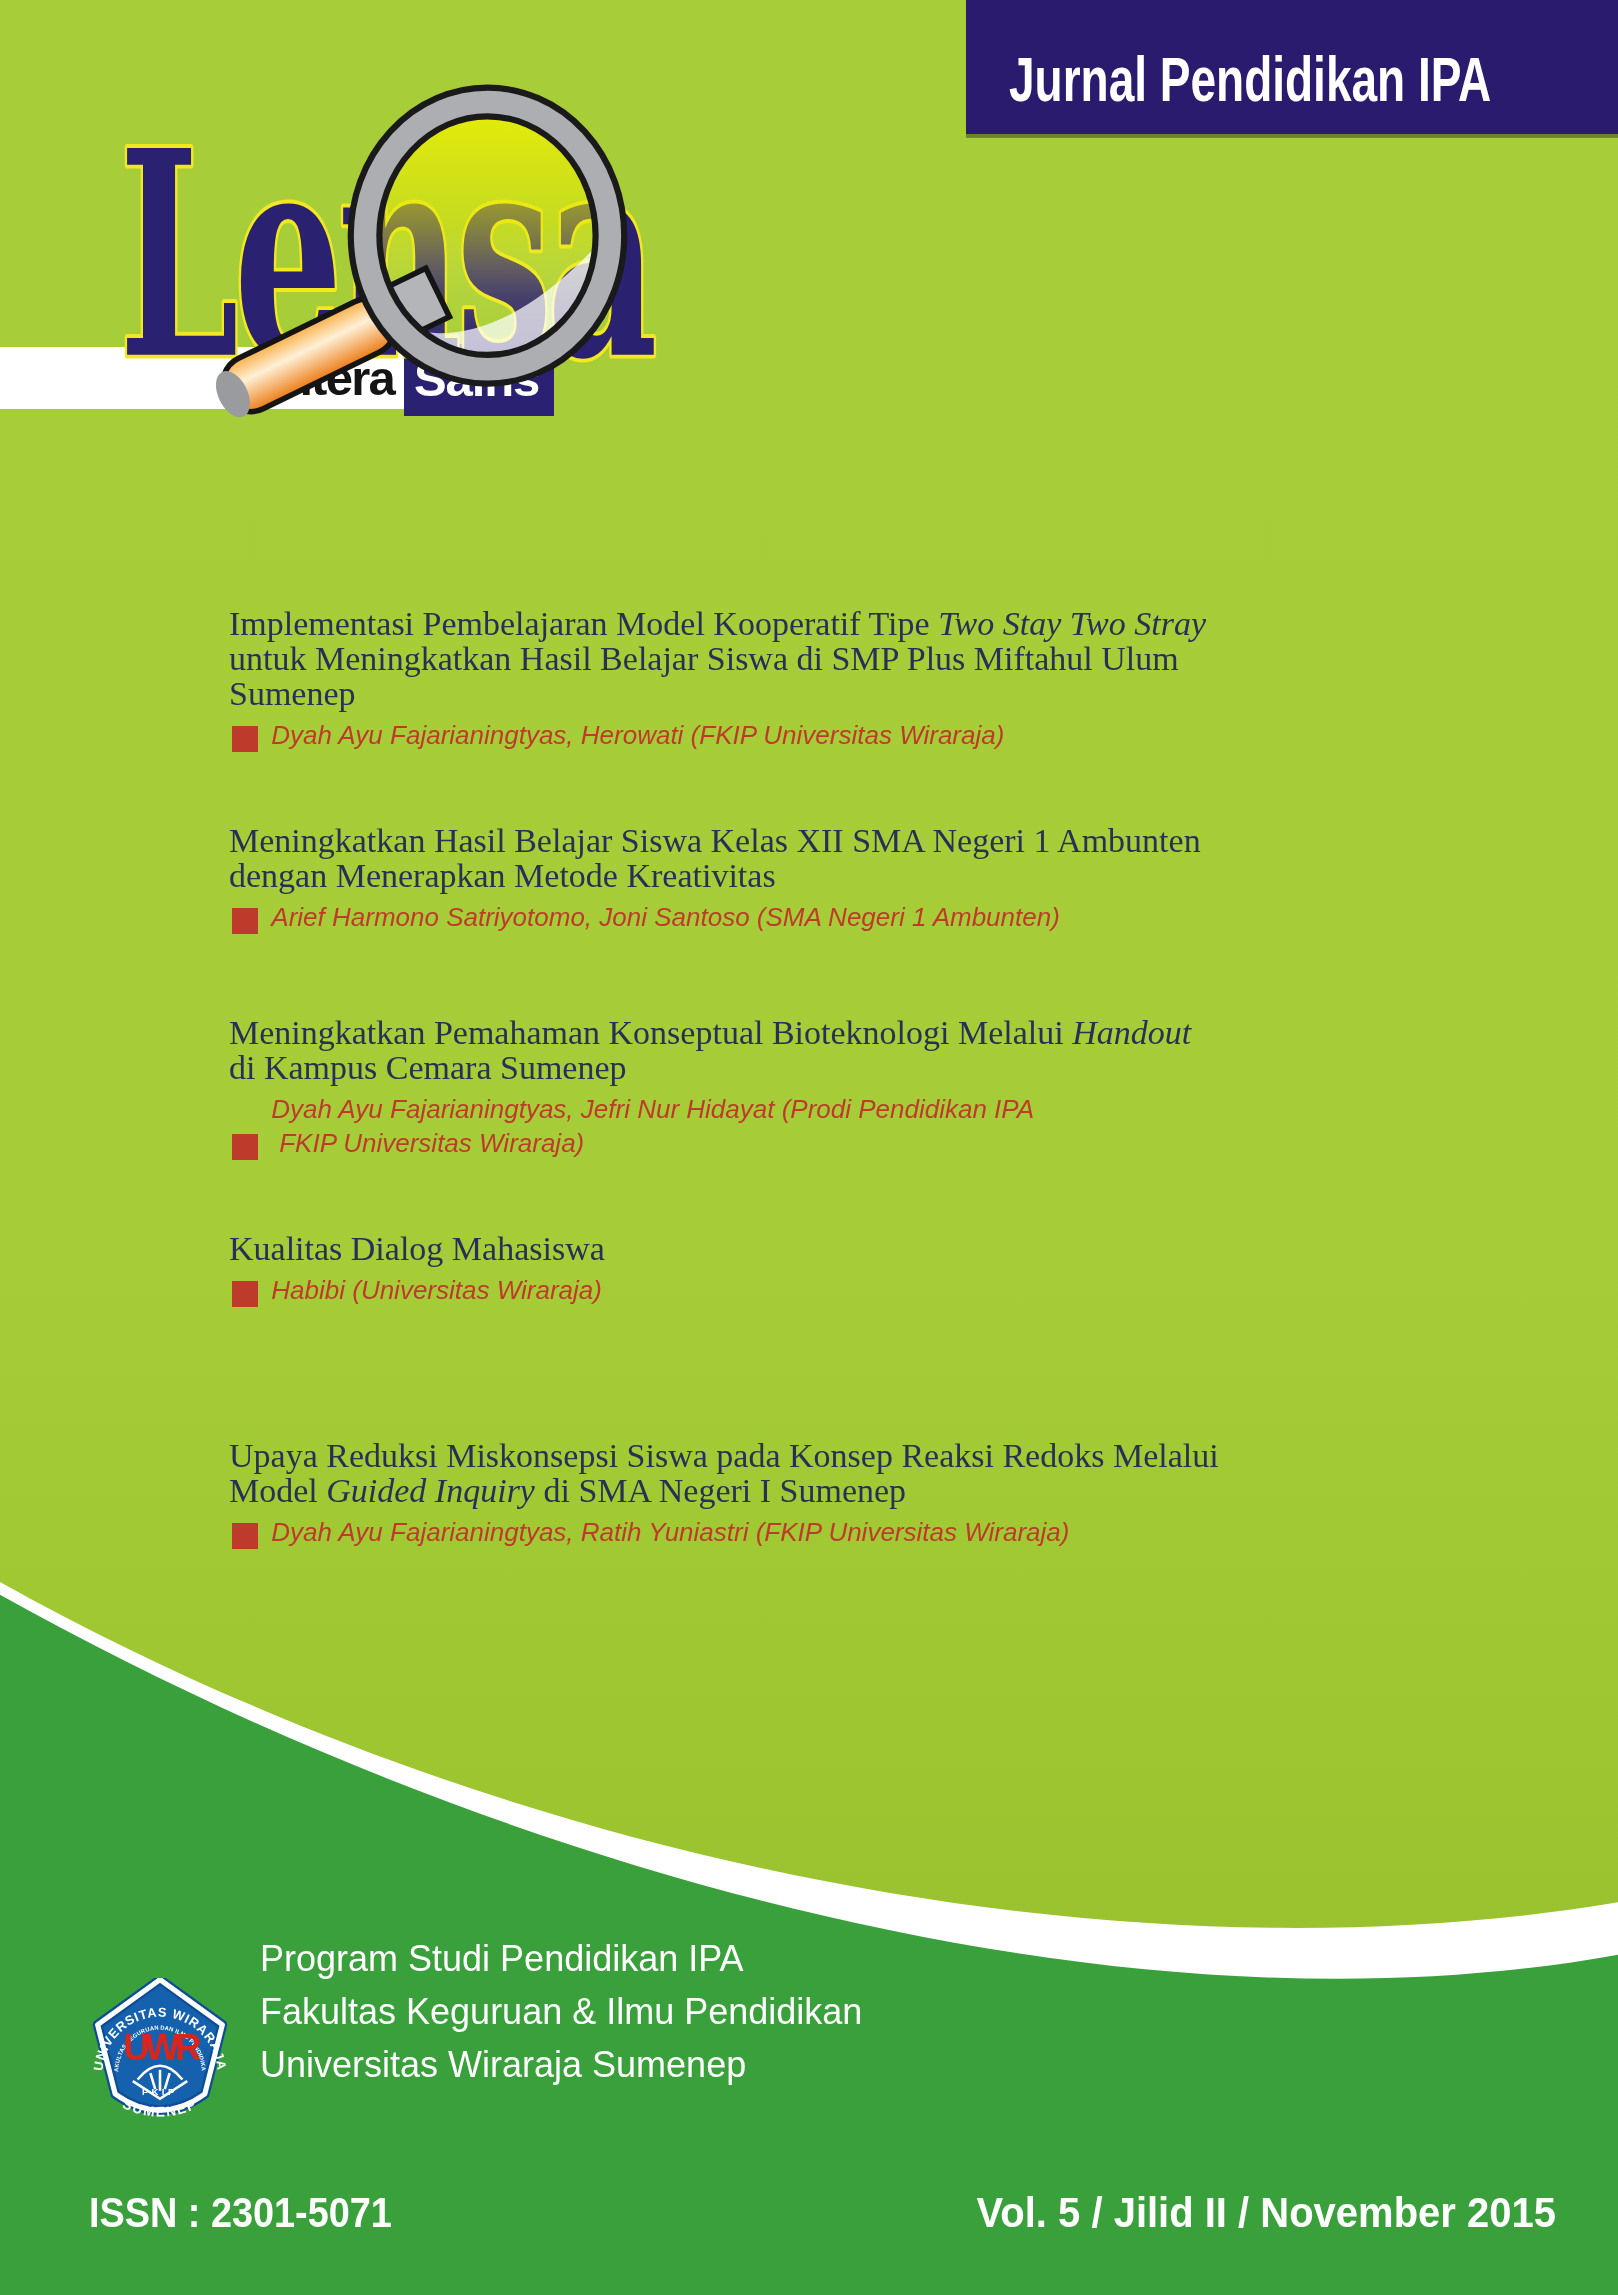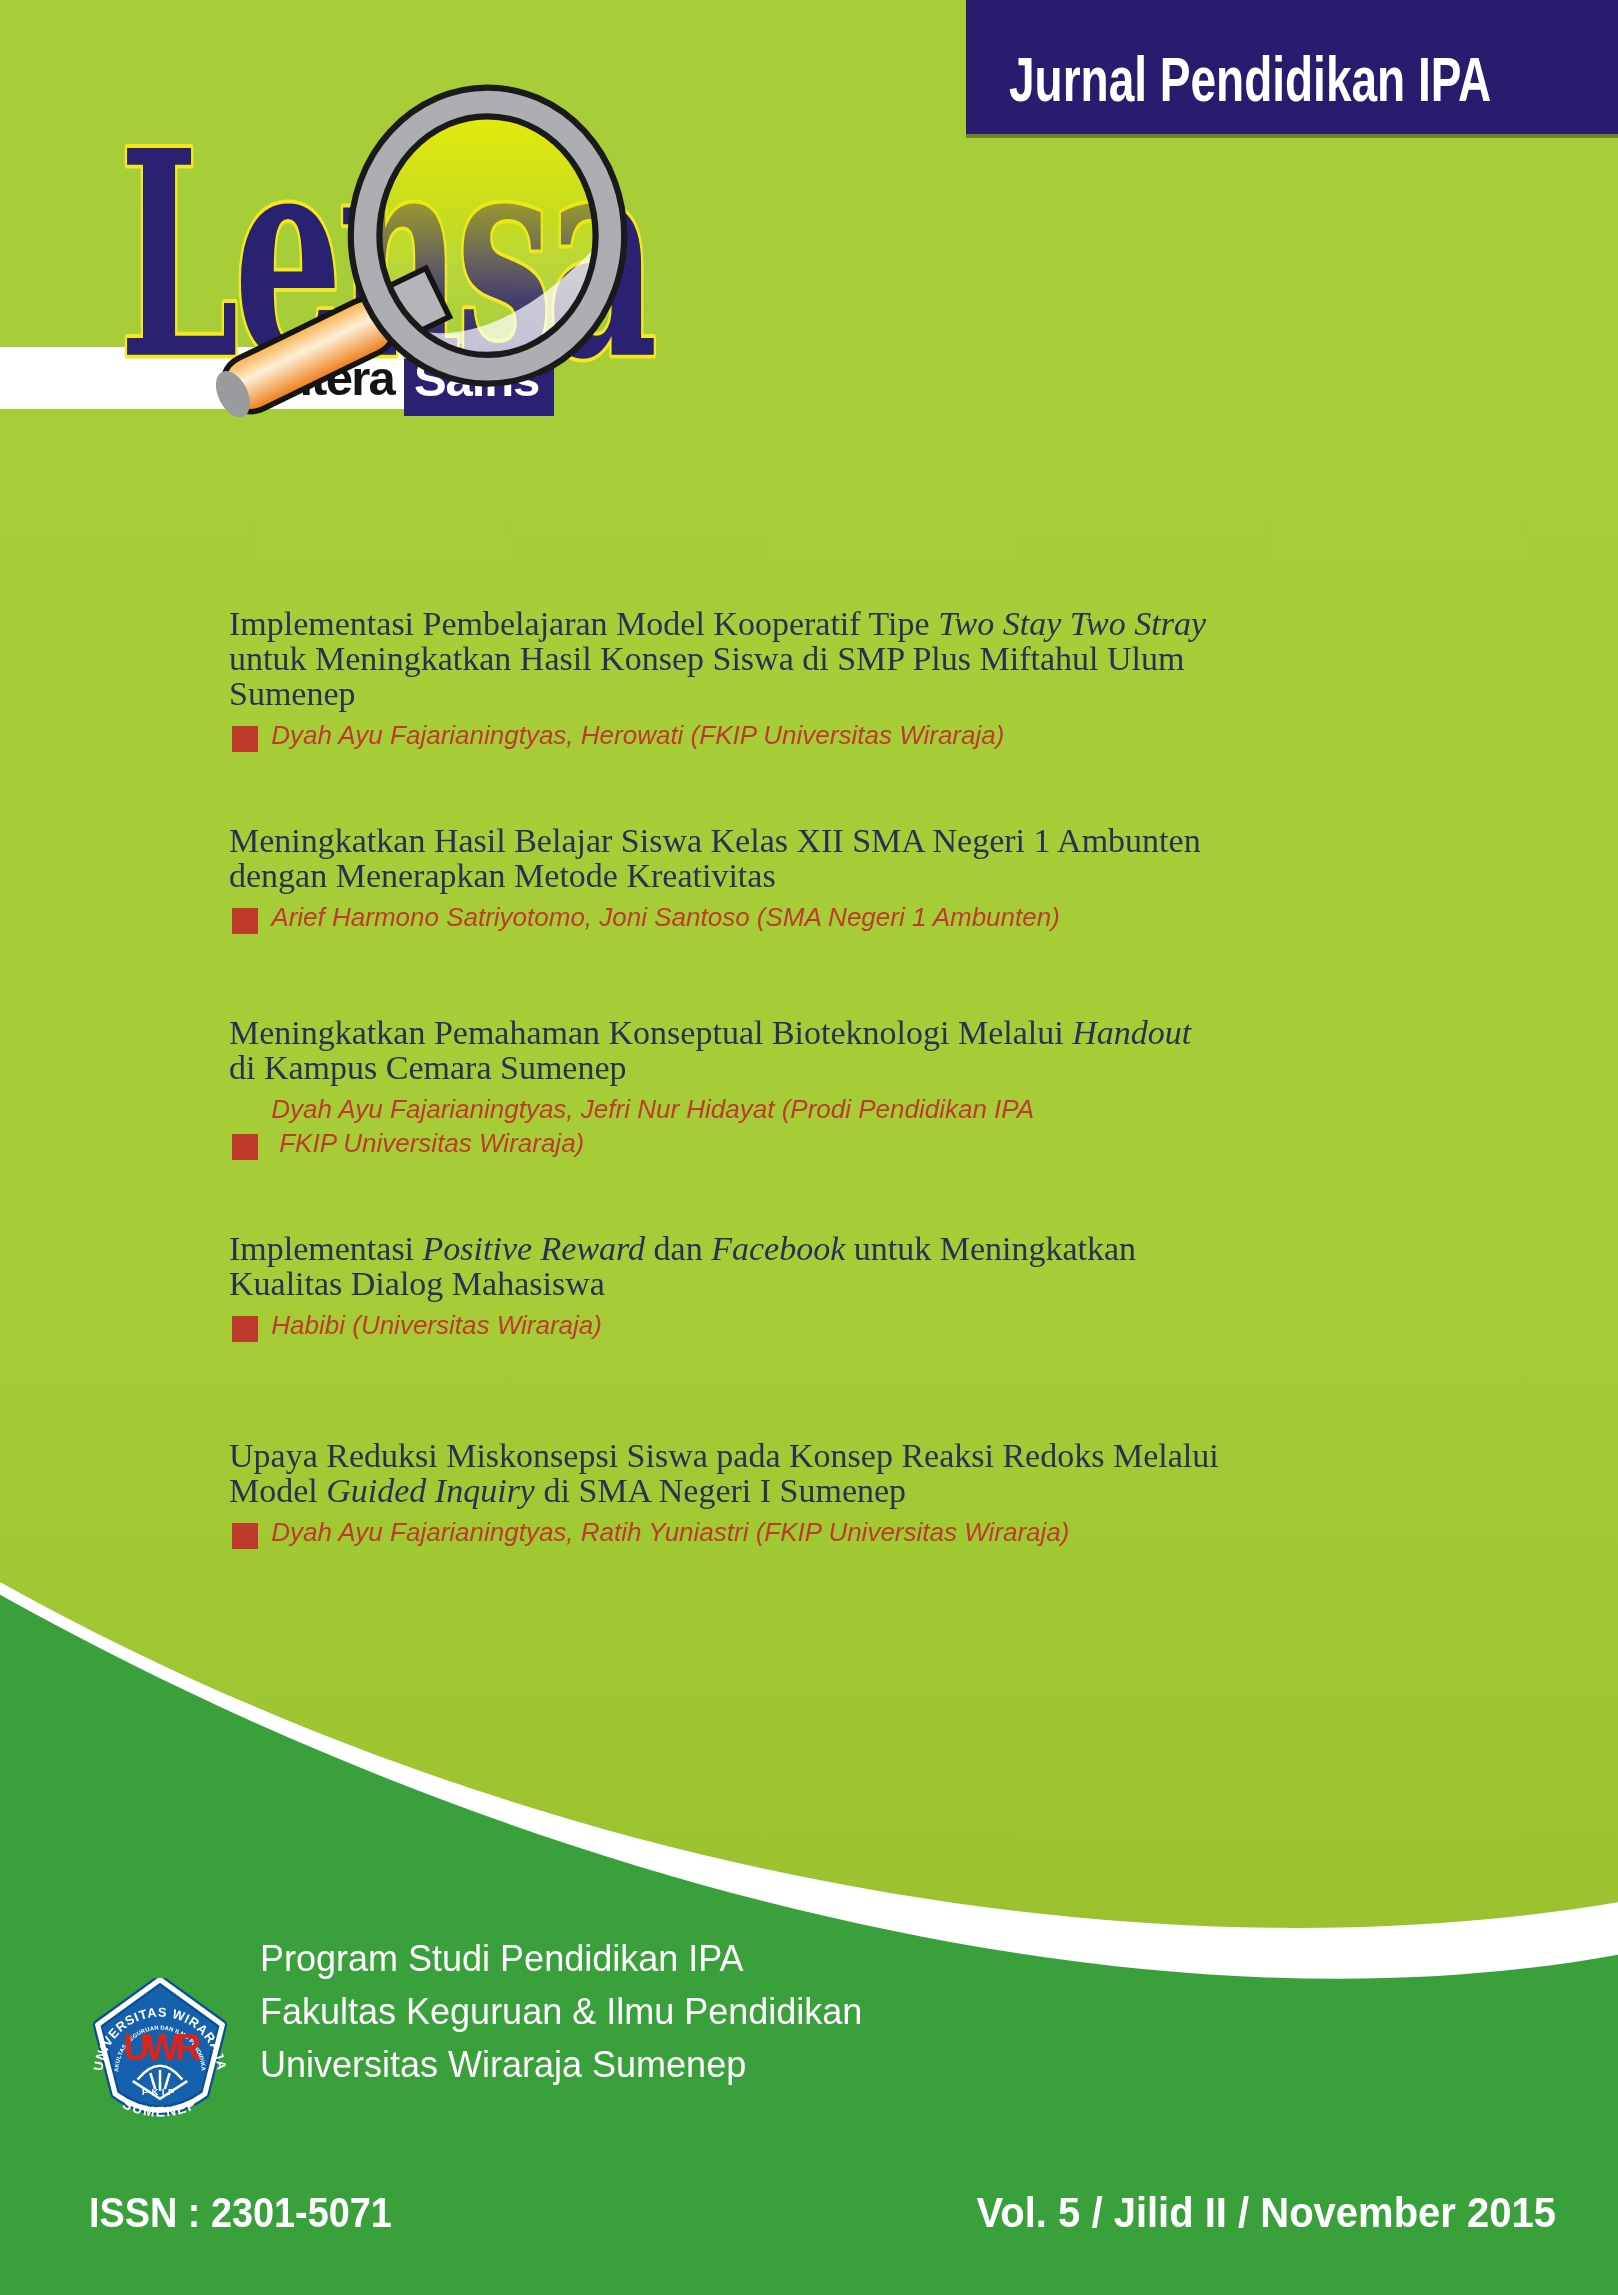--- a/index.html
+++ b/index.html
@@ -129,21 +129,21 @@
 
     <g>
       <ellipse cx="868" cy="420" rx="218" ry="238" fill="none" stroke="#1A1A1A" stroke-width="62"></ellipse>
       <ellipse cx="868" cy="420" rx="218" ry="238" fill="none" stroke="#ACAEB1" stroke-width="40"></ellipse>
     </g>
   </svg>
 
   <div class="articles" id="articles">
       <div class="article">
         <div class="title-line"><span>Implementasi Pembelajaran Model Kooperatif Tipe </span><span class="it">Two Stay Two Stray</span></div>
-        <div class="title-line"><span>untuk Meningkatkan Hasil Konsep Siswa di SMP Plus Miftahul Ulum</span></div>
+        <div class="title-line"><span>untuk Meningkatkan Hasil Belajar Siswa di SMP Plus Miftahul Ulum</span></div>
         <div class="title-line"><span>Sumenep</span></div>
         <div class="author-row">
           <span class="bullet"></span>
           <div class="author-lines">
             <div>Dyah Ayu Fajarianingtyas, Herowati (FKIP Universitas Wiraraja)</div>
           </div>
         </div>
       </div>
       <div class="article">
         <div class="title-line"><span>Meningkatkan Hasil Belajar Siswa Kelas XII SMA Negeri 1 Ambunten</span></div>
@@ -160,21 +160,20 @@
         <div class="title-line"><span>di Kampus Cemara Sumenep</span></div>
         <div class="author-row">
           <span class="bullet"></span>
           <div class="author-lines">
             <div>Dyah Ayu Fajarianingtyas,  Jefri Nur Hidayat (Prodi Pendidikan IPA</div>
             <div class="author-cont">FKIP Universitas Wiraraja)</div>
           </div>
         </div>
       </div>
       <div class="article">
-        <div class="title-line"><span>Implementasi </span><span class="it">Positive Reward</span><span> dan </span><span class="it">Facebook</span><span> untuk Meningkatkan</span></div>
         <div class="title-line"><span>Kualitas Dialog Mahasiswa</span></div>
         <div class="author-row">
           <span class="bullet"></span>
           <div class="author-lines">
             <div>Habibi (Universitas Wiraraja)</div>
           </div>
         </div>
       </div>
       <div class="article">
         <div class="title-line"><span>Upaya Reduksi Miskonsepsi Siswa pada Konsep Reaksi Redoks Melalui</span></div>

